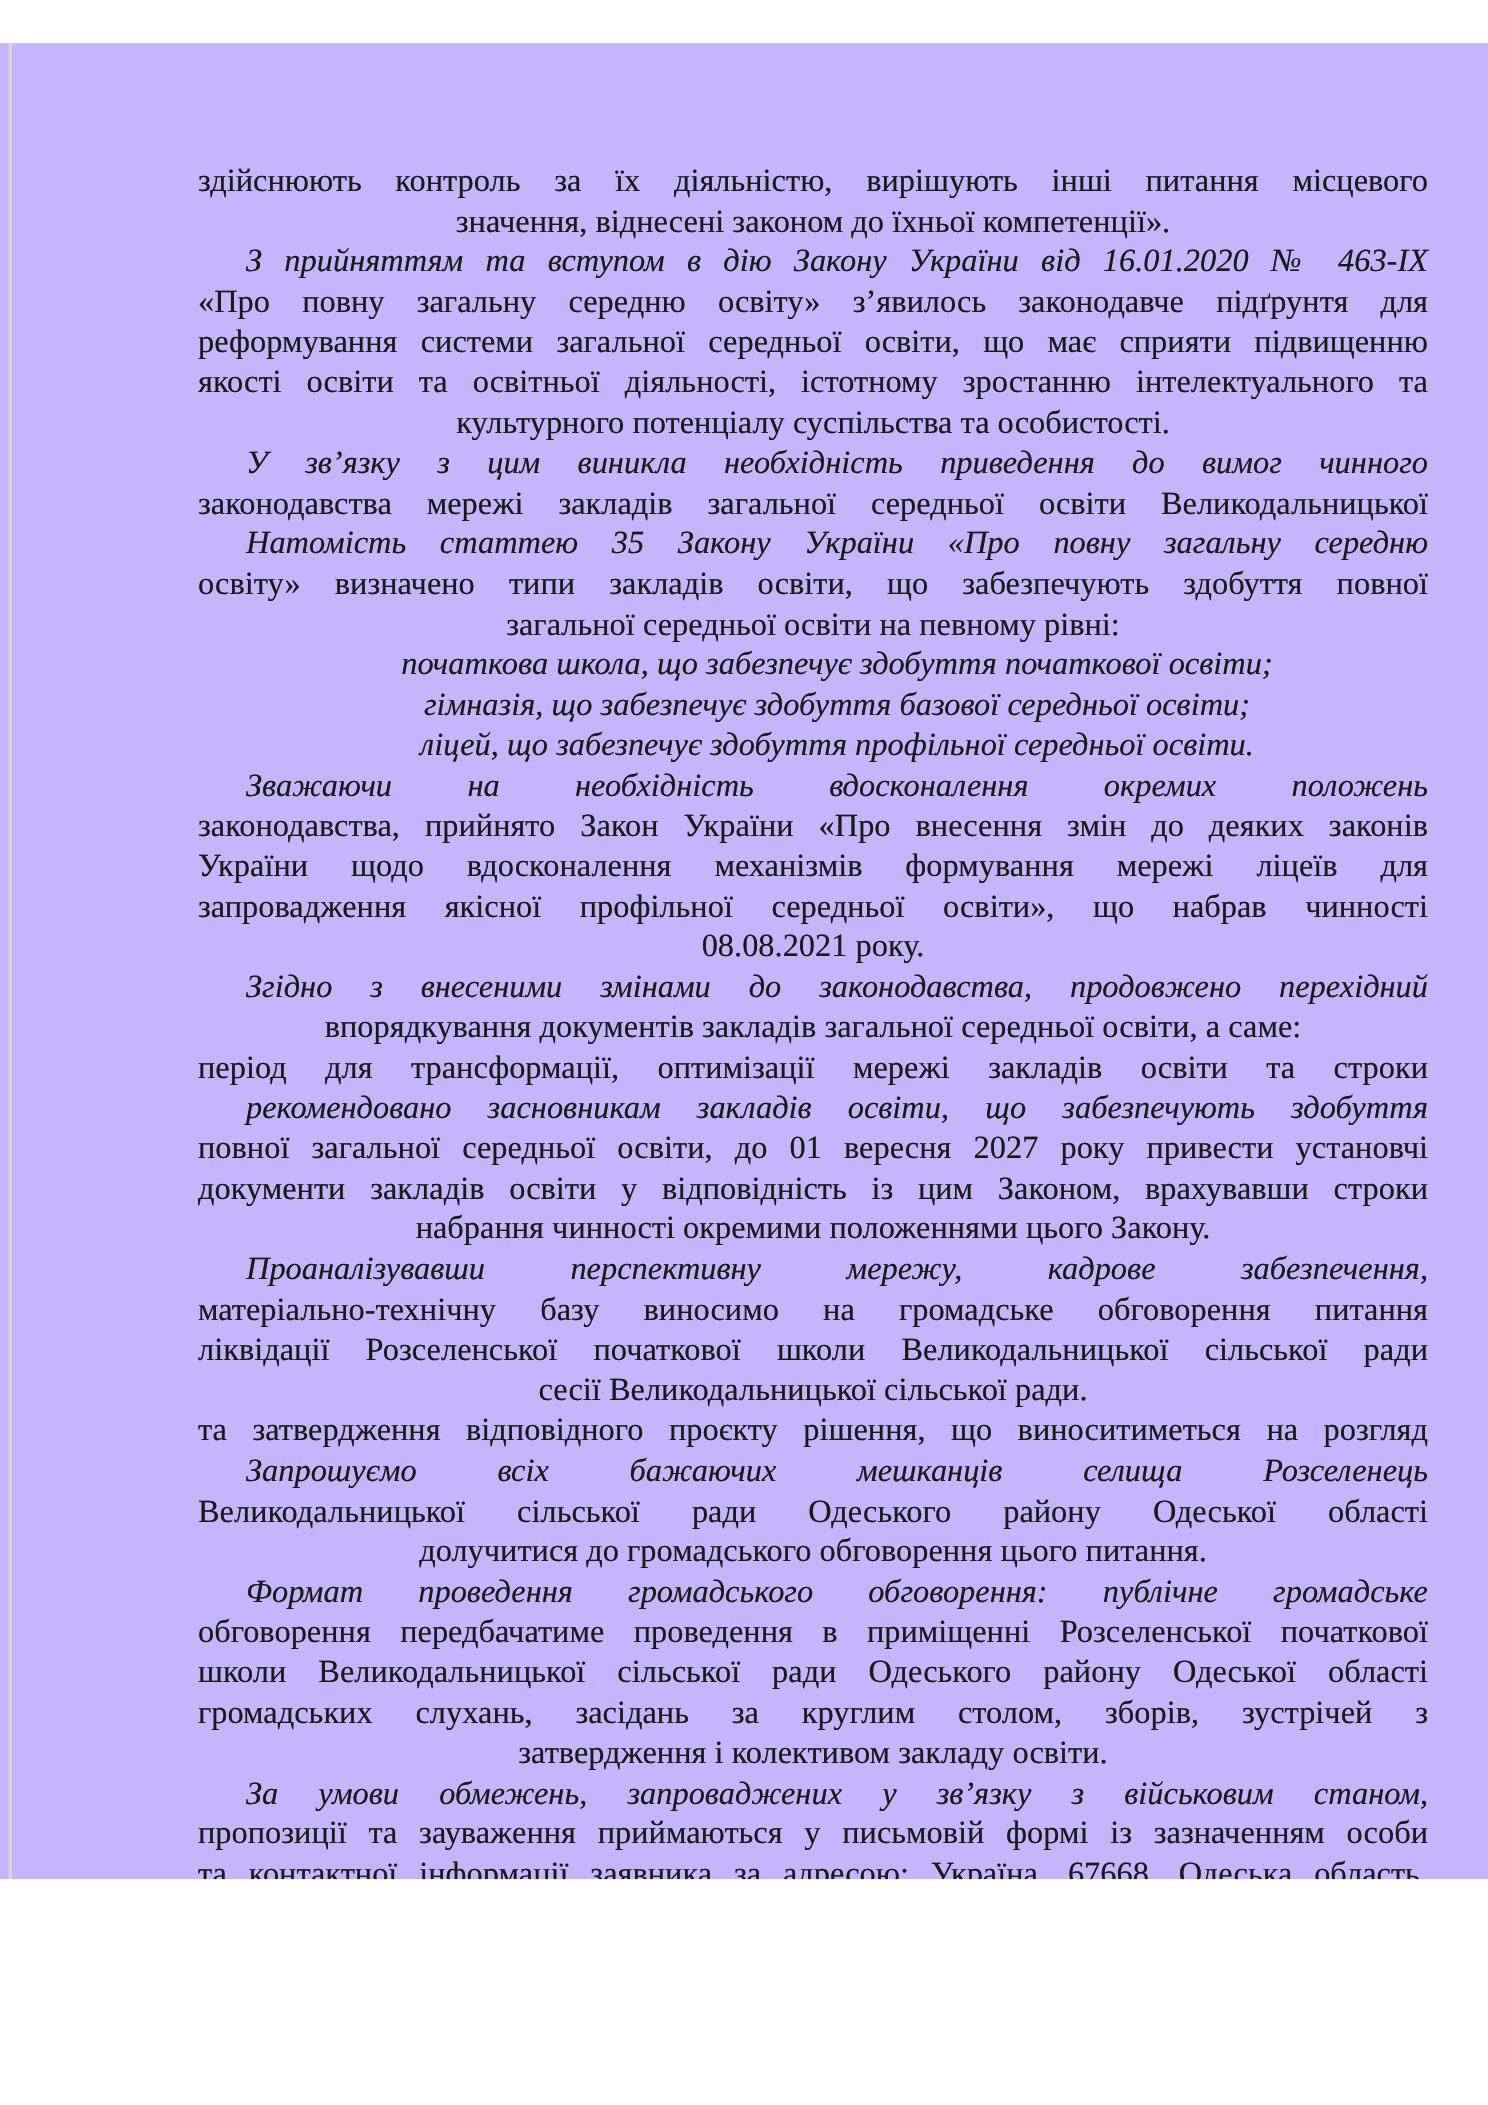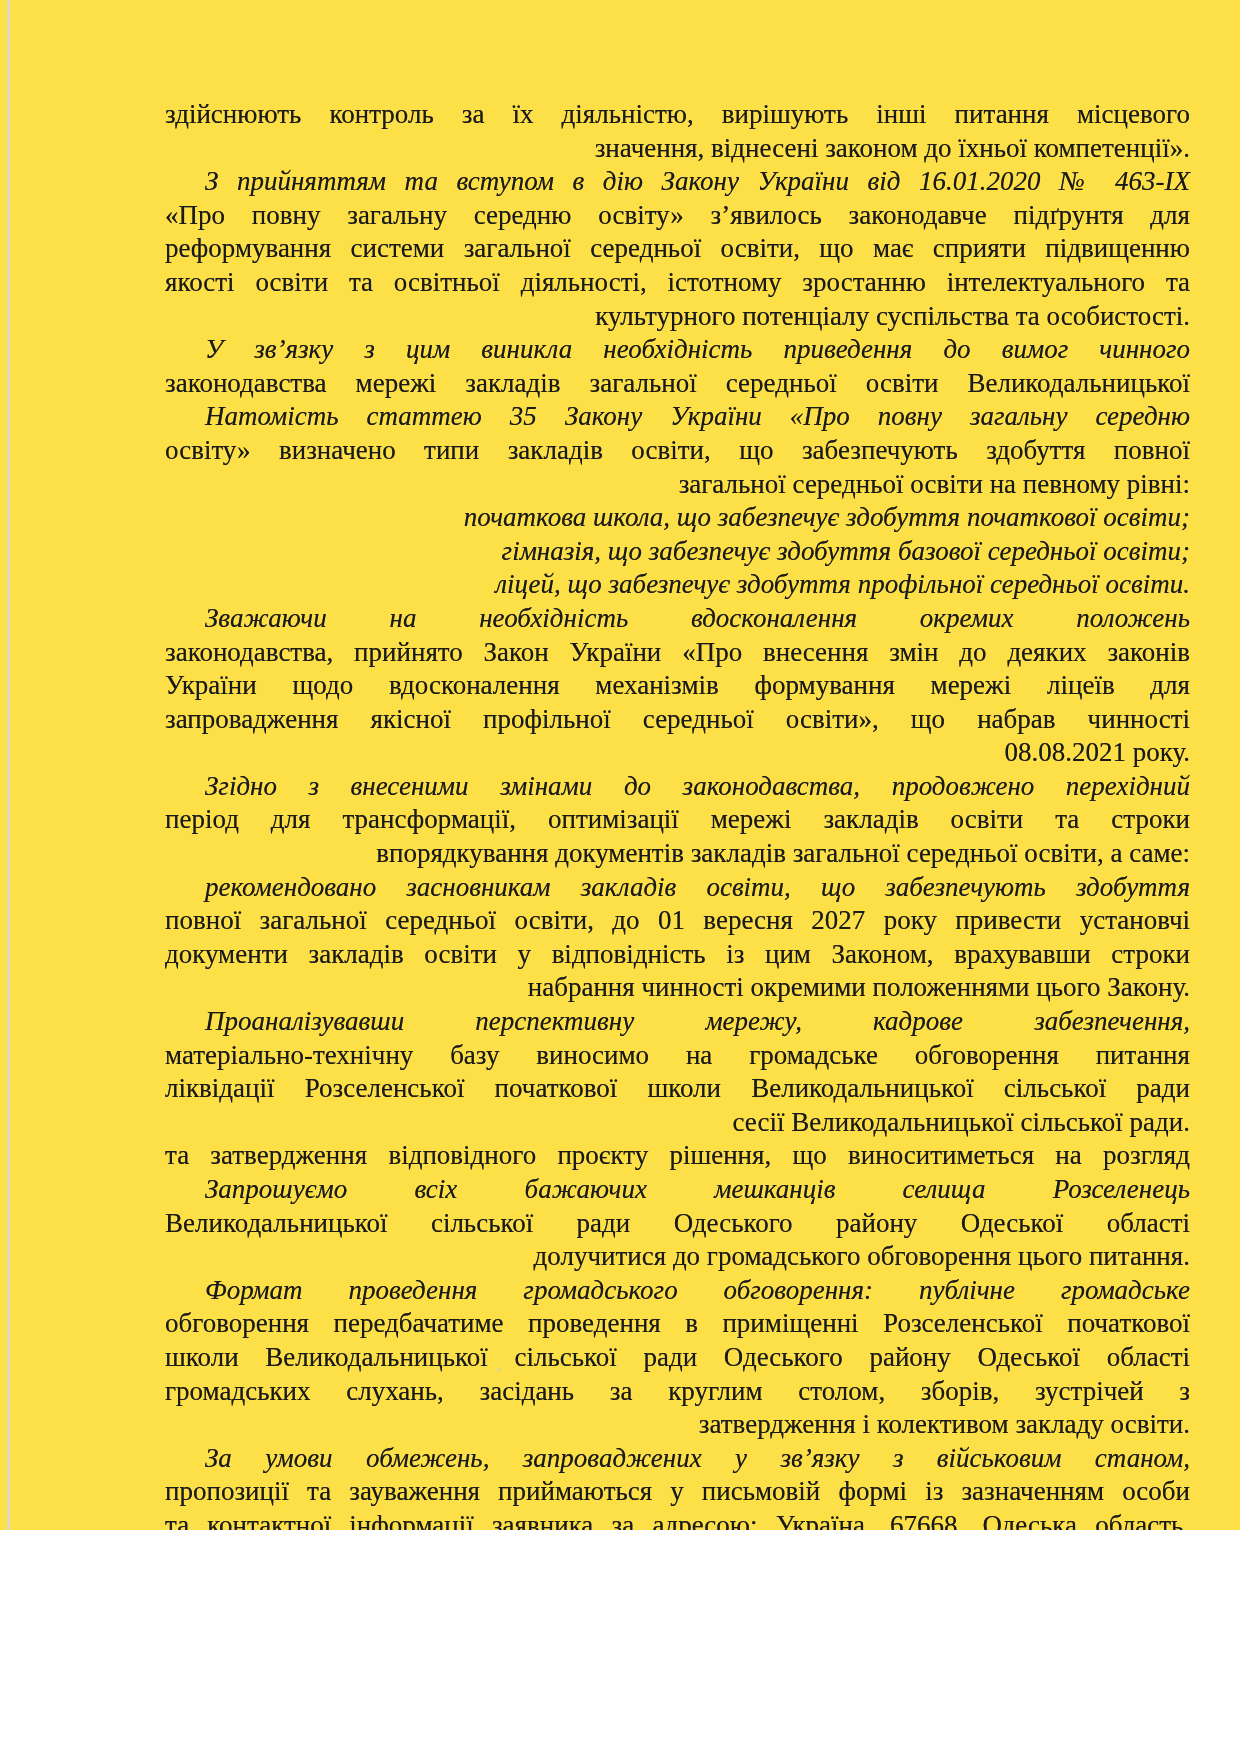--- a/index.html
+++ b/index.html
@@ -4,24 +4,25 @@
 <style>
   html, body {
     margin: 0;
     padding: 0;
     background: #ffffff;
   }
   .page {
     position: relative;
     width: 1240px;
     height: 1530px;
-    background: #fde047;
+    background: #c4b5fd;
     overflow: hidden;
     font-family: "Liberation Serif", "DejaVu Serif", serif;
     color: #1a1a1a;
+    margin-top: 36px;
   }
   .scan-edge {
     position: absolute;
     left: 7px;
     top: 0;
     width: 3px;
     height: 1754px;
     background: #d8d8d8;
     opacity: 0.85;
   }
@@ -38,21 +39,21 @@
     width: 1025px;
     font-size: 27px;
     line-height: 33.6px;
     text-shadow: 0 0 0.5px rgba(20,20,20,0.6);
   }
   .paragraph {
     margin: 0;
     padding: 0;
   }
   .line {
-    text-align: right;
+    text-align: center;
     min-height: 33.6px;
   }
   .line.j {
     text-align: justify;
     text-align-last: justify;
   }
   .line.indent {
     text-indent: 40px;
     font-style: italic;
   }
@@ -96,22 +97,22 @@
       </div>
       <div class="paragraph">
         <div class="line j indent">Зважаючи на необхідність вдосконалення окремих положень</div>
         <div class="line j">законодавства, прийнято Закон України «Про внесення змін до деяких законів</div>
         <div class="line j">України щодо вдосконалення механізмів формування мережі ліцеїв для</div>
         <div class="line j">запровадження якісної профільної середньої освіти», що набрав чинності</div>
         <div class="line">08.08.2021 року.</div>
       </div>
       <div class="paragraph">
         <div class="line j indent">Згідно з внесеними змінами до законодавства, продовжено перехідний</div>
+        <div class="line">впорядкування документів закладів загальної середньої освіти, а саме:</div>
         <div class="line j">період для трансформації, оптимізації мережі закладів освіти та строки</div>
-        <div class="line">впорядкування документів закладів загальної середньої освіти, а саме:</div>
       </div>
       <div class="paragraph">
         <div class="line j indent">рекомендовано засновникам закладів освіти, що забезпечують здобуття</div>
         <div class="line j">повної загальної середньої освіти, до 01 вересня 2027 року привести установчі</div>
         <div class="line j">документи закладів освіти у відповідність із цим Законом, врахувавши строки</div>
         <div class="line">набрання чинності окремими положеннями цього Закону.</div>
       </div>
       <div class="paragraph">
         <div class="line j indent">Проаналізувавши перспективну мережу, кадрове забезпечення,</div>
         <div class="line j">матеріально-технічну базу виносимо на громадське обговорення питання</div>

